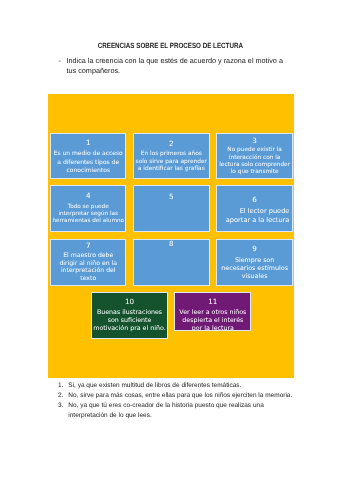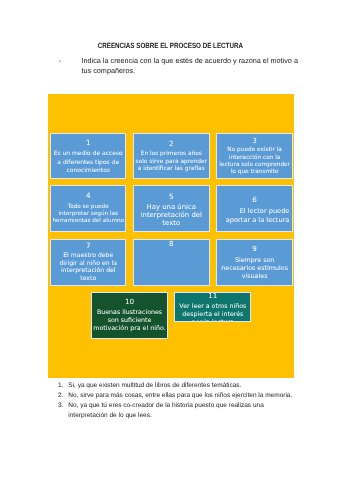--- a/index.html
+++ b/index.html
@@ -2,21 +2,21 @@
 <html><head>
 <meta charset="utf-8">
 <style>
   html,body{margin:0;padding:0;}
   body{width:339px;height:480px;background:#ffffff;font-family:"Liberation Sans",sans-serif;overflow:hidden;-webkit-font-smoothing:antialiased;text-rendering:geometricPrecision;}
   .page{position:relative;width:339px;height:480px;}
   .title{position:absolute;left:0;top:41.7px;width:340.1px;text-align:center;font-size:7.6px;font-weight:bold;color:#1a1a1a;line-height:8px;}
   .title span{display:inline-block;transform:scaleX(.822);transform-origin:center;}
   .instr{position:absolute;left:58.5px;top:55.8px;width:230px;font-size:7.25px;color:#1a1a1a;line-height:9.7px;}
   .instr .bul{position:absolute;left:0;top:0;}
-  .instr .body{display:block;margin-left:23px;width:218px;}
+  .instr .body{display:block;margin-left:8px;width:218px;}
   .panel{position:absolute;left:48.4px;top:93.9px;width:245.8px;height:284px;background:#ffc000;}
   .grid{position:absolute;left:0;top:0;}
   .box{position:absolute;background:#5b9bd5;border:0.9px solid #dce9f5;box-sizing:border-box;color:#fff;text-align:center;
        font-family:"DejaVu Sans",sans-serif;display:flex;flex-direction:column;align-items:center;overflow:hidden;}
   .num{font-size:7.2px;line-height:5.6px;margin-top:5.3px;}
   .txt{font-size:5.85px;line-height:8.55px;margin-top:3.2px;}
   .list{position:absolute;left:58.0px;top:381.1px;width:239px;font-size:6.5px;line-height:9.85px;color:#1a1a1a;margin:0;padding:0;list-style:none;}
   .list li{position:relative;padding-left:10.3px;}
   .list li .n{position:absolute;left:0;top:0;}
 </style>
@@ -42,42 +42,41 @@
         <div class="box" style="left: 167.9px; top: 39.4px; width: 76.7px; height: 46.1px; background: rgb(91, 155, 213);">
           <div class="num" style="margin-top: 3.3px;">3</div>
           <div class="txt" style="font-size: 5.8px; line-height: 7.3px; margin-top: 4.1px; width: 72.2px;">No puede existir la interacción con la lectura solo comprender lo que transmite</div>
         </div>
         <div class="box" style="left: 1.9px; top: 91.6px; width: 75.9px; height: 46.7px; background: rgb(91, 155, 213);">
           <div class="num" style="margin-top: 7px;">4</div>
           <div class="txt" style="font-size: 5.7px; line-height: 7.3px; margin-top: 4.8px; width: 72.5px;">Todo se puede interpretar según las herramientas del alumno</div>
         </div>
         <div class="box" style="left: 84.6px; top: 91.6px; width: 76.6px; height: 46.7px; background: rgb(91, 155, 213);">
           <div class="num" style="margin-top: 7.1px;">5</div>
-          <div class="txt" style="font-size: 6.9px; line-height: 8px; margin-top: 3.9px; width: 70px;">Hay una única interpretación del texto</div>
         </div>
         <div class="box" style="left: 167.9px; top: 91.6px; width: 76.7px; height: 46.7px; background: rgb(91, 155, 213);">
           <div class="num" style="margin-top: 10.8px;">6</div>
           <div class="txt" style="font-size: 6.6px; line-height: 8.7px; margin-top: 4.2px; width: 69.5px; text-align: right;">El lector puede aportar a la lectura</div>
         </div>
         <div class="box" style="left: 1.9px; top: 145.6px; width: 75.9px; height: 46.2px; background: rgb(91, 155, 213);">
           <div class="num" style="margin-top: 2.6px;">7</div>
           <div class="txt" style="font-size: 6.15px; line-height: 7.5px; margin-top: 3.6px; width: 63.5px;">El maestro debe dirigir al niño en la interpretación del texto</div>
         </div>
         <div class="box" style="left: 84.6px; top: 145.6px; width: 76.6px; height: 46.2px; background: rgb(91, 155, 213);">
           <div class="num" style="margin-top: 1px;">8</div>
         </div>
         <div class="box" style="left: 167.9px; top: 145.6px; width: 76.7px; height: 46.2px; background: rgb(91, 155, 213);">
           <div class="num" style="margin-top: 5.9px;">9</div>
           <div class="txt" style="font-size: 6.35px; line-height: 8px; margin-top: 4.7px; width: 71.1px;">Siempre son necesarios estímulos visuales</div>
         </div>
         <div class="box" style="left: 43.1px; top: 198.2px; width: 76.1px; height: 47.3px; background: #14532d;">
           <div class="num" style="margin-top: 5.6px;">10</div>
           <div class="txt" style="font-size: 6.3px; line-height: 8px; margin-top: 4.4px; width: 74px;">Buenas ilustraciones son suficiente motivación pra el niño.</div>
         </div>
-        <div class="box" style="left: 126.1px; top: 198.2px; width: 76.8px; height: 30px; background: #0f766e; justify-content: center;">
+        <div class="box" style="left: 126.1px; top: 198.2px; width: 76.8px; height: 39px; background: #701a75;">
           <div class="num" style="margin-top: 5.8px;">11</div>
           <div class="txt" style="font-size: 6.3px; line-height: 8.1px; margin-top: 4.2px; width: 70px;">Ver leer a otros niños despierta el interés por la lectura</div>
         </div>
       </div>
   </div>
   <ol class="list">
       <li><span class="n">1.</span><span>Si, ya que existen multitud de libros de diferentes temáticas.</span></li>
       <li><span class="n">2.</span><span>No, sirve para más cosas, entre ellas para que los niños ejerciten la memoria.</span></li>
       <li><span class="n">3.</span><span>No, ya que tú eres co-creador de la historia puesto que realizas una interpretación de lo que lees.</span></li>
     </ol>

